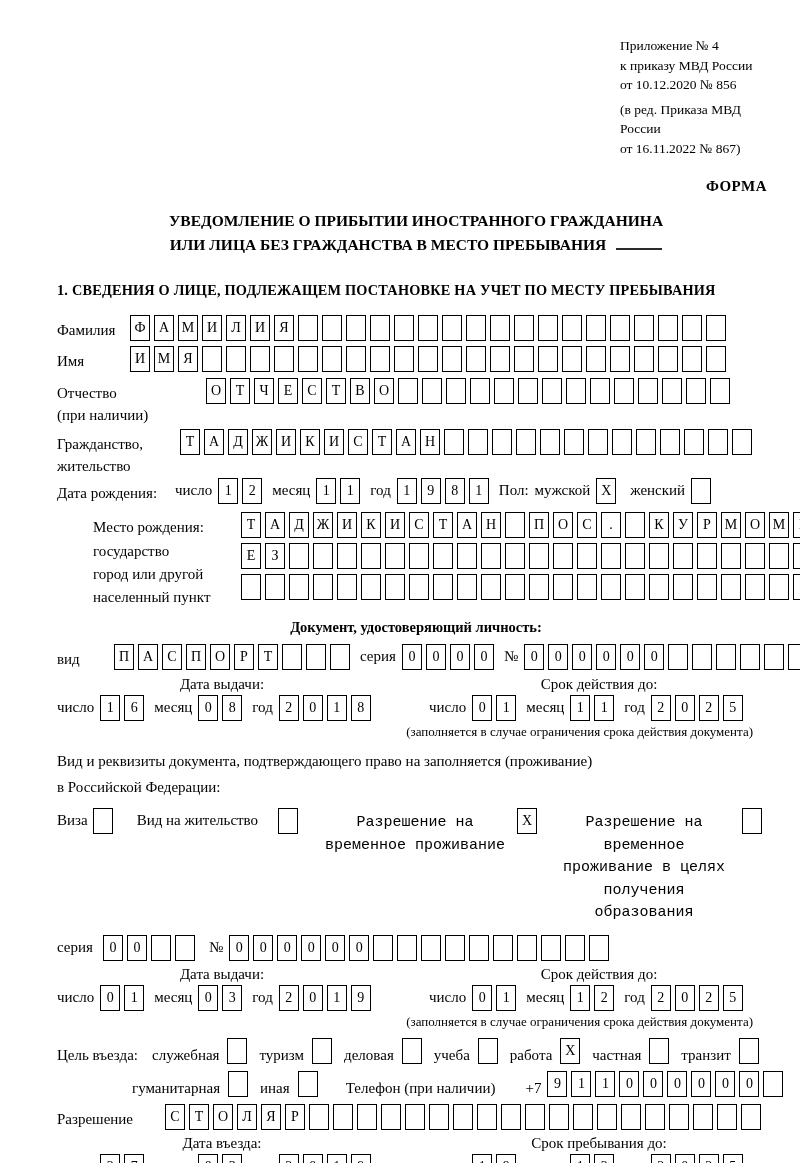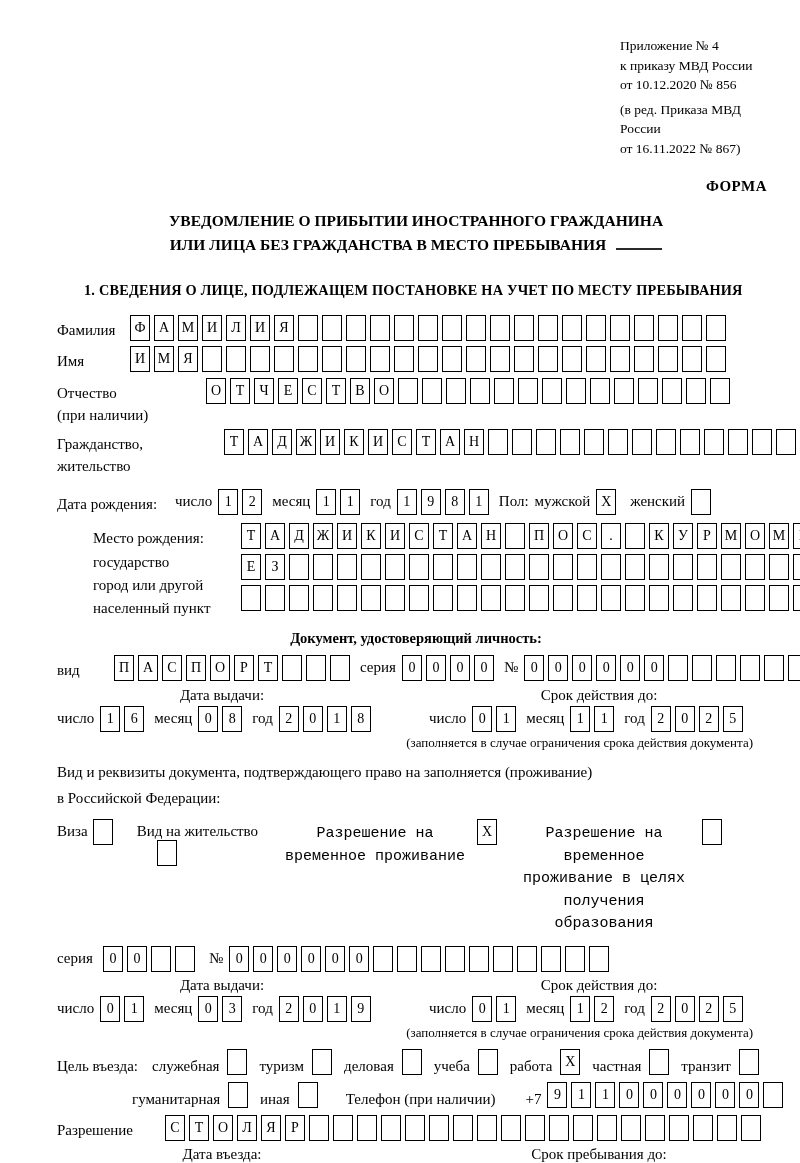--- a/index.html
+++ b/index.html
@@ -11,21 +11,21 @@
   }
   .page { padding:36px 25px 0 57px; }
 
   .hdr-right { margin-left:563px; font-size:13.5px; line-height:1.45; }
   .hdr-amend { margin-top:5px; }
   .forma { text-align:right; font-weight:bold; font-size:15px; margin-top:20px; padding-right:8px; letter-spacing:.5px; }
 
   .title { text-align:center; font-weight:bold; font-size:15.5px; line-height:1.5; margin-top:14px; }
   .blank-line { display:inline-block; width:46px; border-bottom:2px solid #2a2a2a; height:13px; margin-left:10px; }
 
-  .sec-title { font-weight:bold; font-size:14.3px; margin-top:26px; margin-bottom:16px; letter-spacing:.2px;margin-left:27px; }
+  .sec-title { font-weight:bold; font-size:14.3px; margin-top:26px; margin-bottom:16px; letter-spacing:.2px; }
 
   .row { display:flex; align-items:flex-start; margin-bottom:5px; font-size:15px; }
   .lbl { flex:0 0 auto; padding-top:4px; line-height:1.5; }
   .boxes { display:inline-flex; gap:4px; flex:0 0 auto; }
   .cell {
     width:20px; height:26px; border:1.8px solid #000;
     display:inline-flex; align-items:center; justify-content:center;
     font-size:14px; flex:0 0 auto; background:#fff;
   }
   .col { display:flex; flex-direction:column; gap:5px; }
@@ -164,21 +164,21 @@
         <span class="cell"></span>
         <span class="cell"></span>
         <span class="cell"></span>
         <span class="cell"></span>
         <span class="cell"></span>
         <span class="cell"></span>
         <span class="cell"></span>
       </div>
   </div>
 
-  <div class="row" style="margin-bottom:11px;gap:44px;">
+  <div class="row" style="margin-bottom:0;">
     <div class="lbl" style="width:123px;">
       <div>Гражданство,</div>
       <div>жительство</div>
     </div>
     <div class="boxes">
         <span class="cell">Т</span>
         <span class="cell">А</span>
         <span class="cell">Д</span>
         <span class="cell">Ж</span>
         <span class="cell">И</span>
@@ -418,21 +418,21 @@
     <div>в Российской Федерации:</div>
   </div>
 
   <div class="opt-row">
     <div class="opt">
       <span class="olbl">Виза</span>
       <span class="boxes" style="margin-left:5px;">
           <span class="cell"></span>
         </span>
     </div>
-    <div class="opt" style="margin-left:24px;flex-direction:column;">
+    <div class="opt" style="margin-left:24px;">
       <span class="olbl">Вид на жительство</span>
       <span class="boxes" style="margin-left:20px;">
           <span class="cell"></span>
         </span>
     </div>
     <div class="opt" style="margin-left:24px;">
       <span class="olbl center" style="width:186px;">Разрешение на временное проживание</span>
       <span class="boxes">
           <span class="cell">X</span>
         </span>

